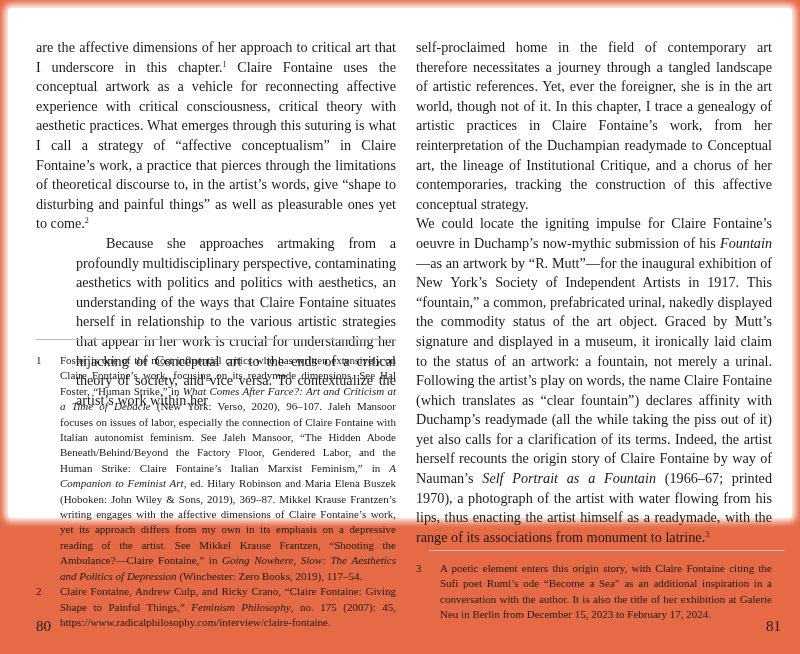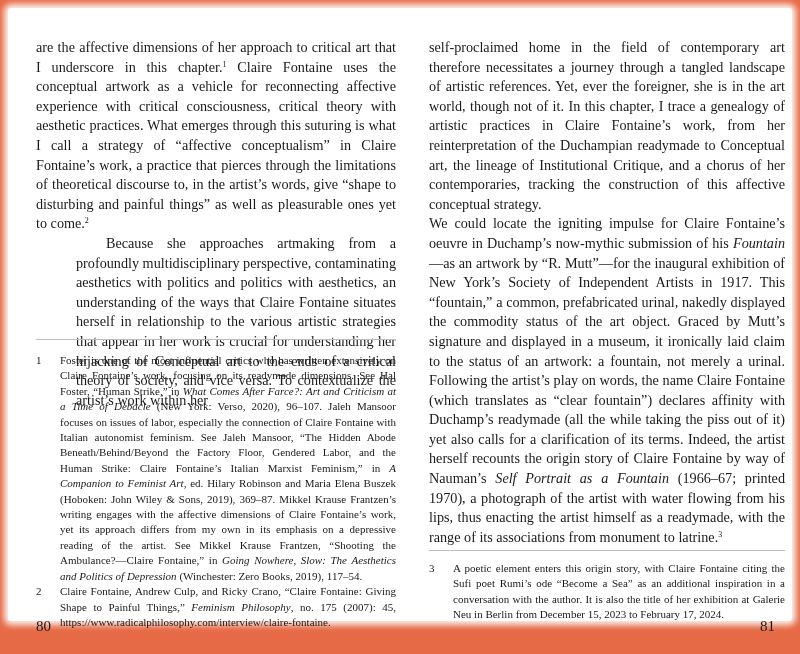--- a/index.html
+++ b/index.html
@@ -3,31 +3,31 @@
 <meta charset="utf-8">
 <style>
   html, body { margin:0; padding:0; }
   body {
     width:800px; height:654px; overflow:hidden;
     background:#e56a45;
     font-family:"Liberation Serif","DejaVu Serif",serif;
     color:#1a1a1a;
   }
   .spread {
-    position:absolute; left:8px; top:8px; width:784px; height:613px;
+    position:absolute; left:8px; top:8px; width:784px; height:510px;
     background:#ffffff;
     box-shadow: 0 0 6px 4px rgba(255,255,255,0.9);
     border-radius:3px;
   }
   .page { position:absolute; top:0; height:638px; }
   .page.left { left:0; width:392px; }
   .page.right { left:392px; width:392px; }
   .col { position:absolute; }
   .page.left .col { left:28px; width:360px; }
-  .page.right .col { left:29px; width:356px; }
+  .page.right .col { left:16px; width:356px; }
   .body-text {
     top:30px;
     font-size:14.2px; line-height:19.6px;
     text-align:justify;
     hyphens:none;
   }
   .body-text p { margin:0; }
   .body-text p.indent { text-indent:30px;margin-left:40px; }
   .body-text sup { font-size:8px; line-height:0; vertical-align:5px; }
   .section-heading {
@@ -38,21 +38,21 @@
   .page.left .rule { left:28px; width:360px; top:331px; }
   .page.right .rule { left:29px; width:356px; top:542px; }
   .notes { font-size:11px; line-height:15.4px; }
   .page.left .notes { top:345px; }
   .page.right .notes { top:553px; }
   .note { display:flex; margin:0; }
   .note-num { width:24px; flex:0 0 24px; }
   .note-text { flex:1; text-align:justify; }
   .folio { position:absolute; top:610px; font-size:15px; }
   .page.left .folio { left:28px; }
-  .page.right .folio { right:17px; }
+  .page.right .folio { right:11px; }
   i { font-style:italic; }
 </style>
 </head>
 <body>
 
 <div class="spread">
 
   <div class="page left">
     <div class="col body-text">
       <p><span>are the affective dimensions of her approach to critical art that I underscore in this chapter.</span><sup>1</sup><span> Claire Fontaine uses the conceptual artwork as a vehicle for reconnecting affective experience with critical consciousness, critical theory with aesthetic practices. What emerges through this suturing is what I call a strategy of “affective conceptualism” in Claire Fontaine’s work, a practice that pierces through the limitations of theoretical discourse to, in the artist’s words, give “shape to disturbing and painful things” as well as pleasurable ones yet to come.</span><sup>2</sup></p>

